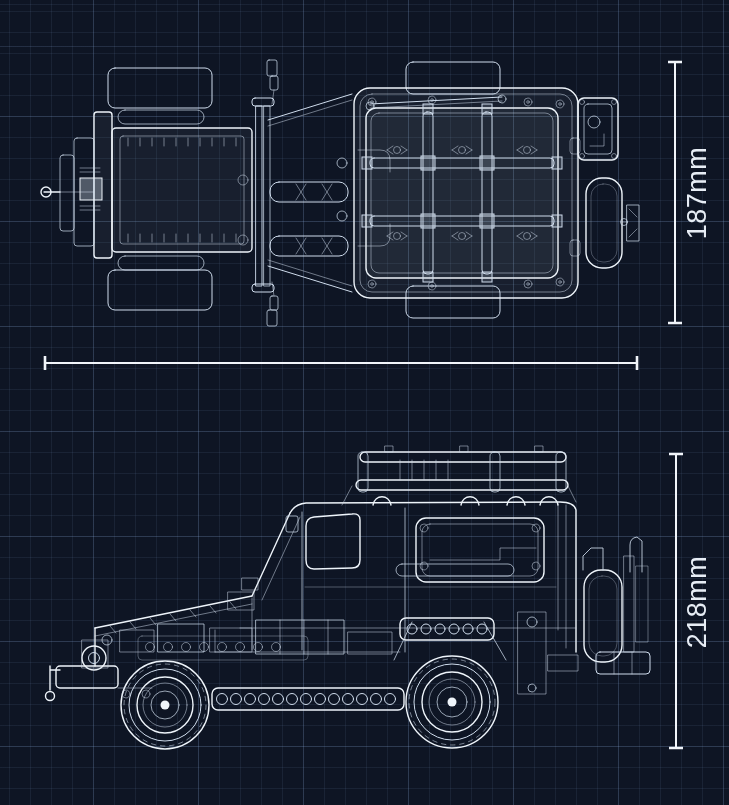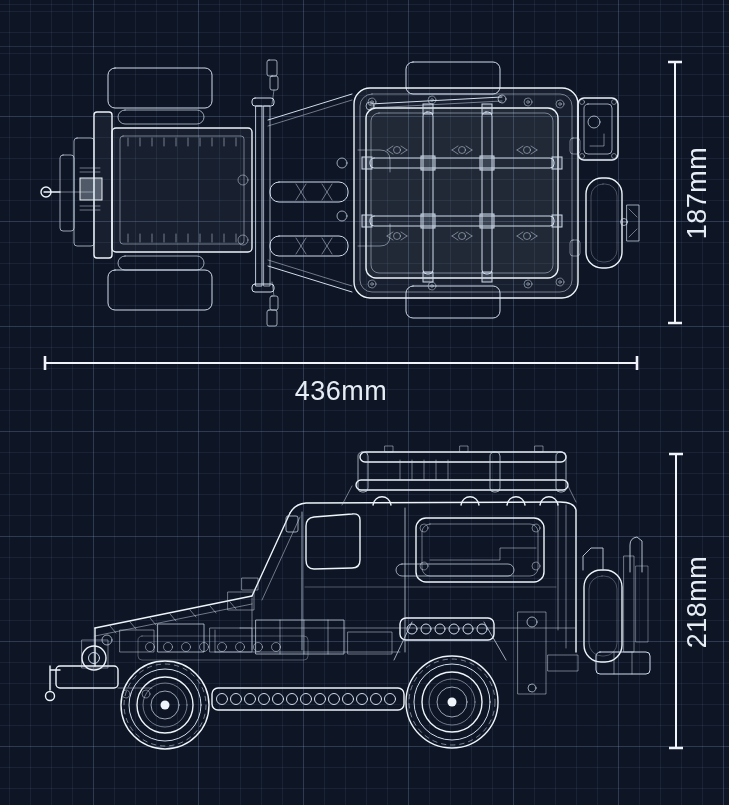--- a/index.html
+++ b/index.html
@@ -345,16 +345,15 @@
       </g>
       <g>
         <path class="dimline" d="M676 454 V748"></path>
         <path class="dimcap" d="M669 454 H683 M669 748 H683"></path>
       </g>
     </g>
   </svg>
 
   <div class="dim-label rot" style="left:637px;top:176px;">187mm</div>
 
-  <div class="dim-label" style="left:281px;top:374px;">436mm</div>
 
   <div class="dim-label rot" style="left:637px;top:585px;">218mm</div>
 </div>
 
 </body></html>

